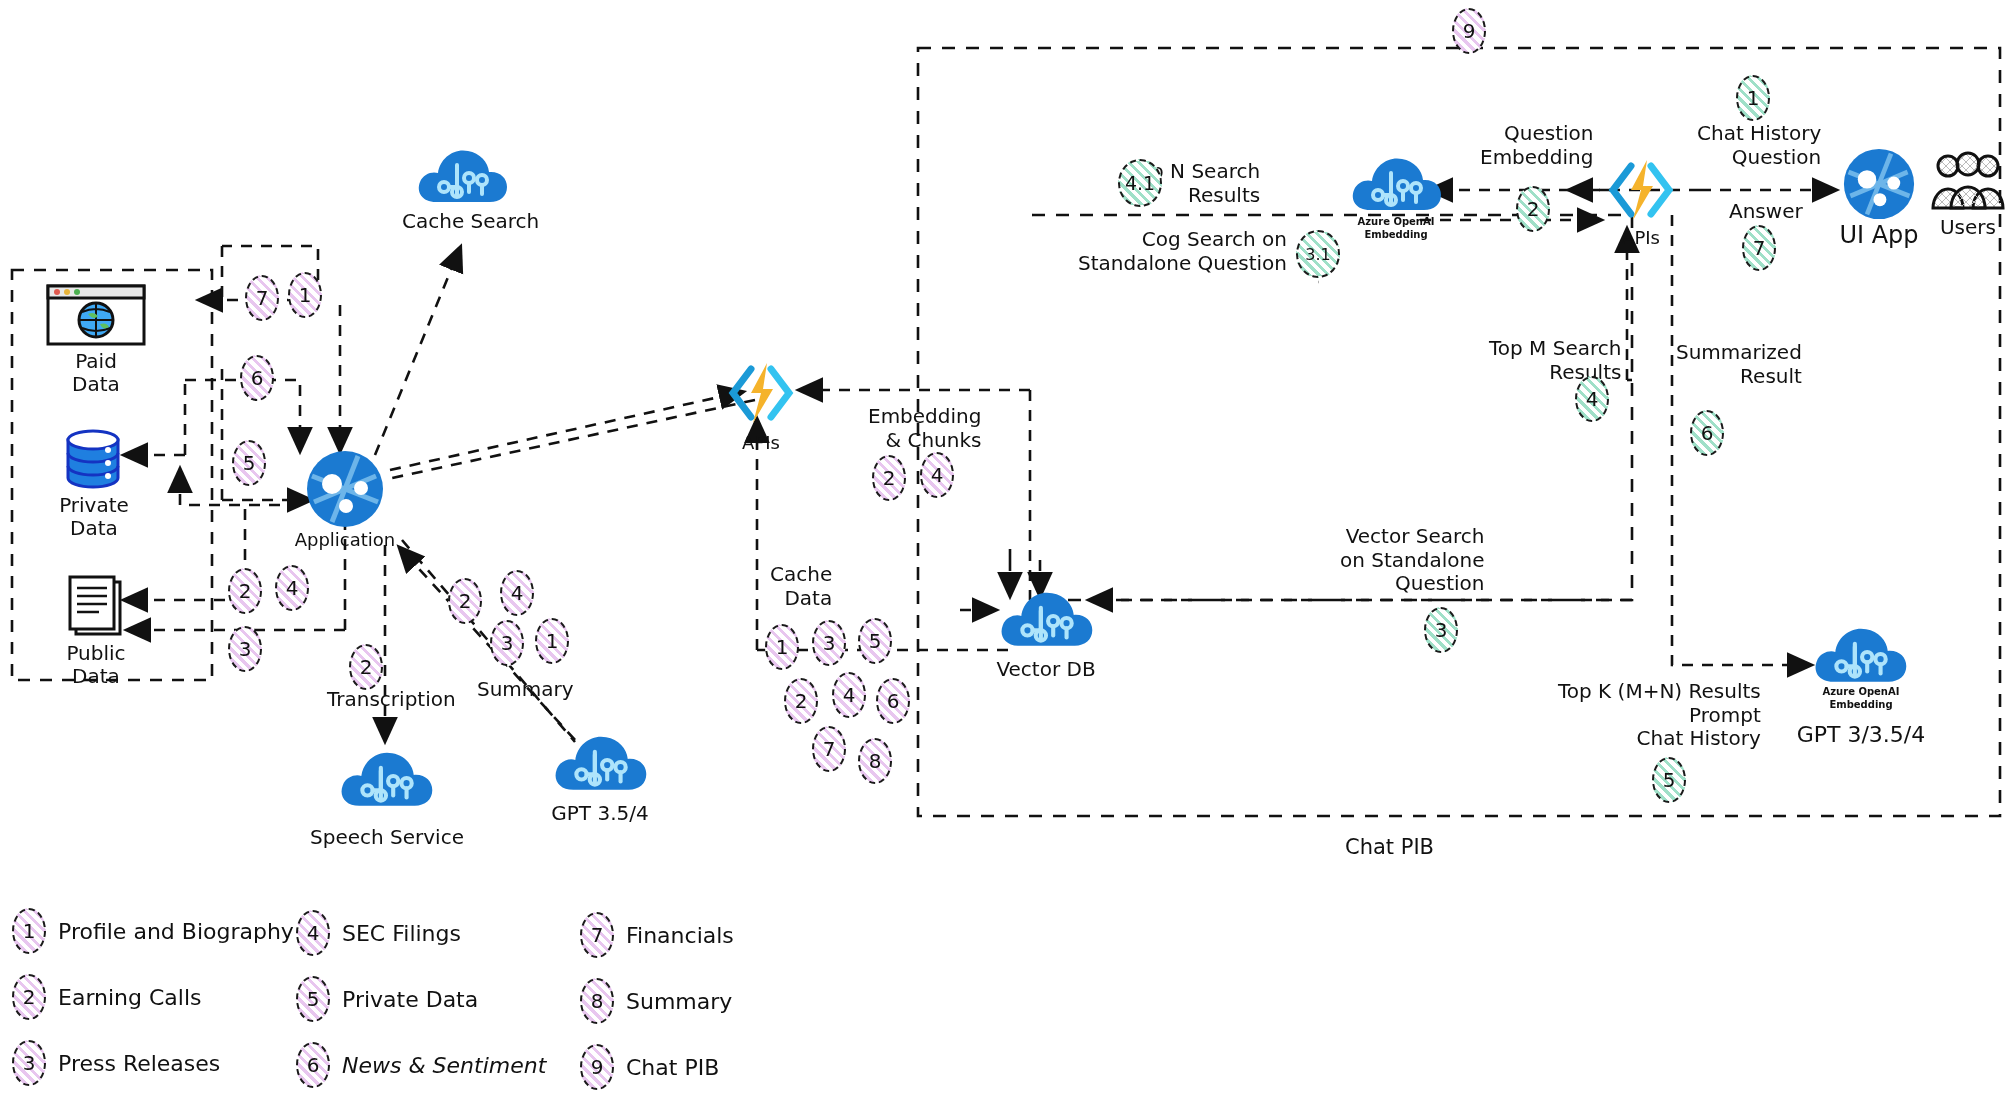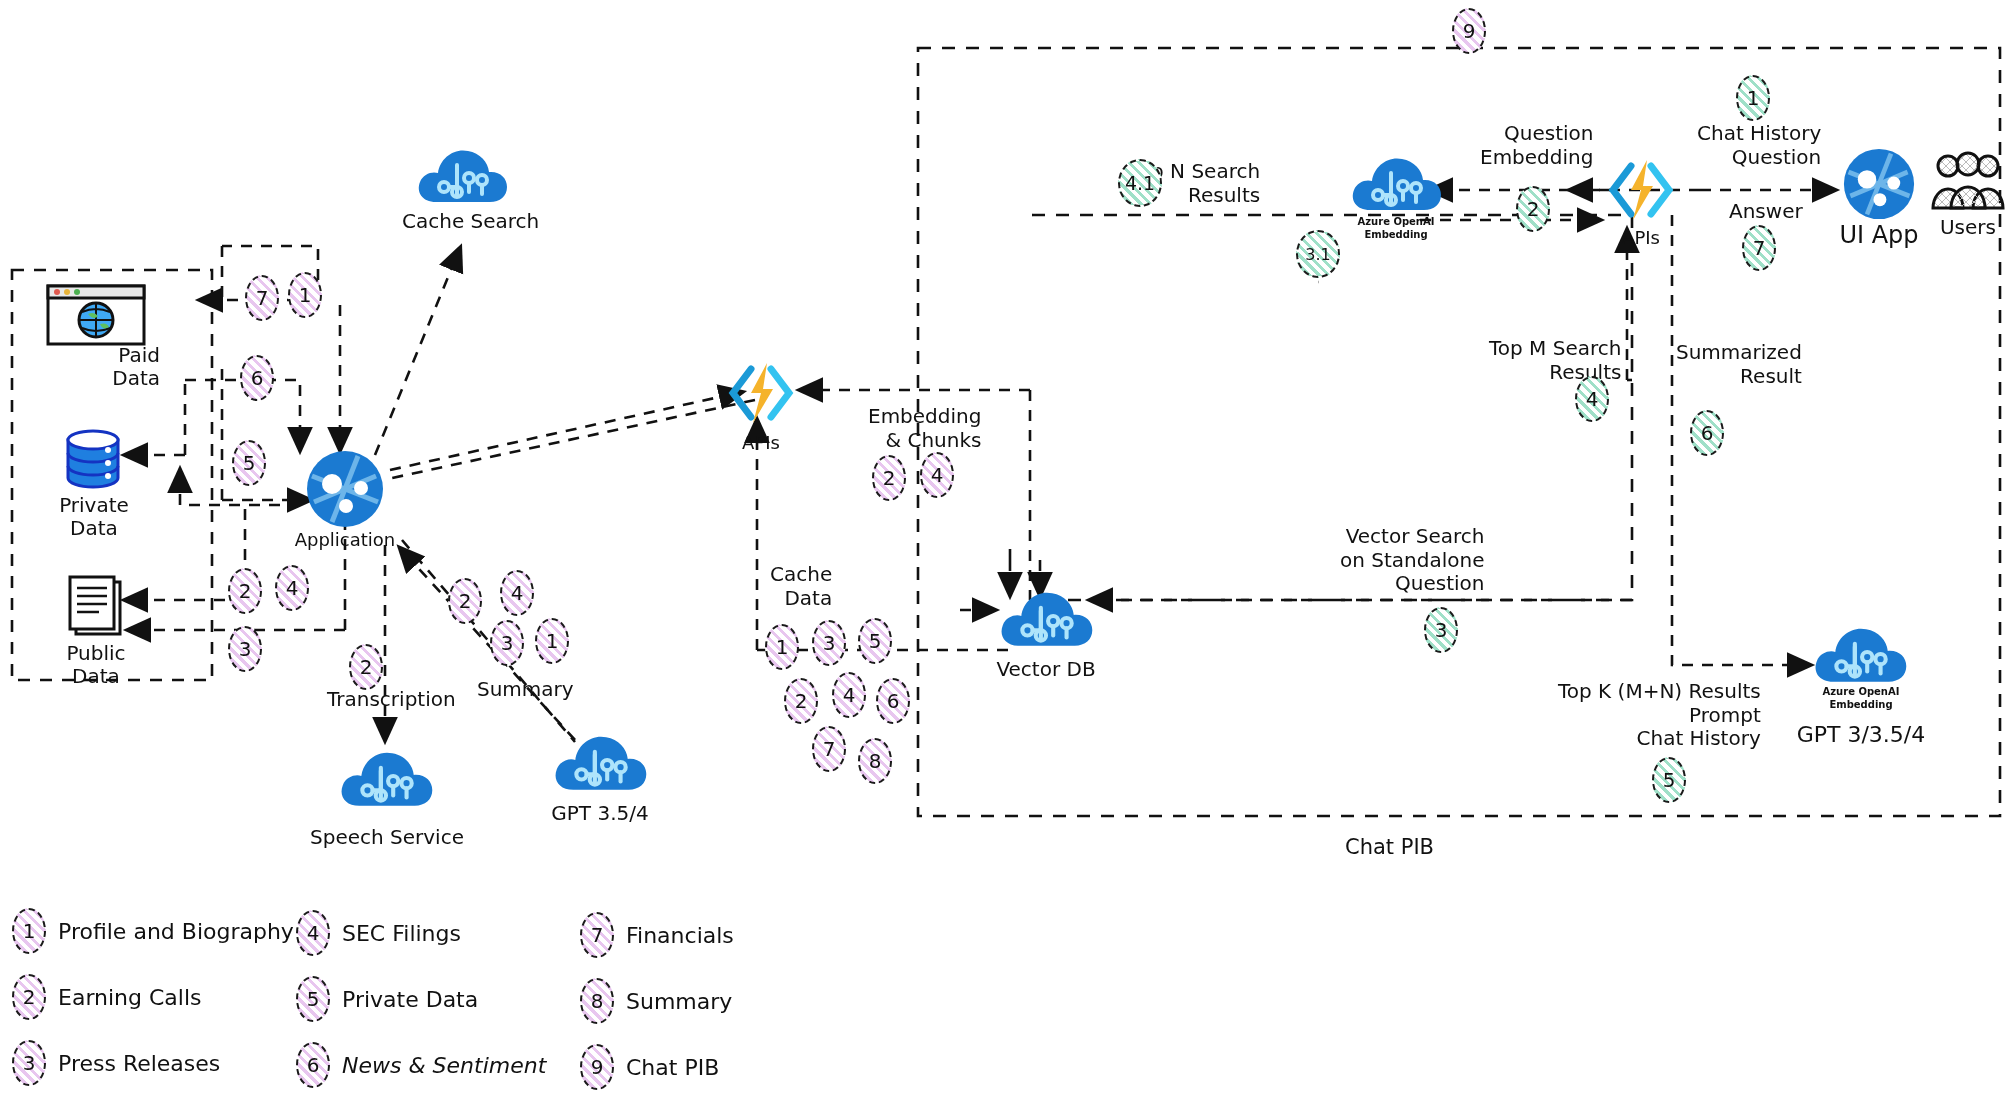--- a/index.html
+++ b/index.html
@@ -155,21 +155,21 @@
         <rect x="2" y="2" width="96" height="12" fill="#e8e8e8" stroke="#111" stroke-width="3"></rect>
         <circle cx="11" cy="8" r="3" fill="#e05a4f"></circle>
           <circle cx="21" cy="8" r="3" fill="#e8b339"></circle>
           <circle cx="31" cy="8" r="3" fill="#4caf50"></circle>
         <circle cx="50" cy="36" r="17" fill="#3fa9f5" stroke="#111" stroke-width="3"></circle>
         <path d="M36,28 Q50,22 64,28 M36,44 Q50,50 64,44 M50,19 L50,53 M33,36 L67,36" stroke="#111" stroke-width="2" fill="none"></path>
         <path d="M42,30 q6,-3 10,2 q-4,5 -10,-2 Z" fill="#5fbf5f"></path>
         <path d="M54,40 q7,-2 9,3 q-6,4 -9,-3 Z" fill="#5fbf5f"></path>
       </svg>
     </div>
-    <div class="cap" style="left:-14px;top:60px;width:128px;text-align:right;">Paid
+    <div class="cap" style="left:-14px;top:66px;width:128px;">Paid
 Data</div>
   </div>
 
   <div class="node" style="left:62px;top:428px;">
     <div class="dbicon">
       <svg width="62" height="62" viewBox="0 0 62 62">
         <path d="M6,12 v38 a25,9 0 0 0 50,0 v-38 Z" fill="#1f7fe0" stroke="#1433c2" stroke-width="3"></path>
         <ellipse cx="31" cy="12" rx="25" ry="9" fill="#fff" stroke="#1433c2" stroke-width="3"></ellipse>
         <path d="M6,25 a25,9 0 0 0 50,0" fill="none" stroke="#1433c2" stroke-width="3"></path>
         <path d="M6,38 a25,9 0 0 0 50,0" fill="none" stroke="#1433c2" stroke-width="3"></path>
@@ -356,20 +356,22 @@
   </div>
 
   <div class="lbl" style="left:770px;top:563px;">Cache
 Data</div>
   <div class="lbl" style="left:868px;top:405px;">Embedding
 &amp; Chunks</div>
   <div class="lbl" style="left:327px;top:688px;">Transcription</div>
   <div class="lbl" style="left:477px;top:678px;">Summary</div>
   <div class="lbl" style="left:1130px;top:160px;">Top N Search
 Results</div>
+  <div class="lbl" style="left:1078px;top:228px;">Cog Search on
+Standalone Question</div>
   <div class="lbl" style="left:1480px;top:122px;">Question
 Embedding</div>
   <div class="lbl" style="left:1697px;top:122px;">Chat History
 Question</div>
   <div class="lbl" style="left:1729px;top:200px;">Answer</div>
   <div class="lbl" style="left:1489px;top:337px;">Top M Search
 Results</div>
   <div class="lbl" style="left:1676px;top:341px;">Summarized
 Result</div>
   <div class="lbl" style="left:1340px;top:525px;">Vector Search

